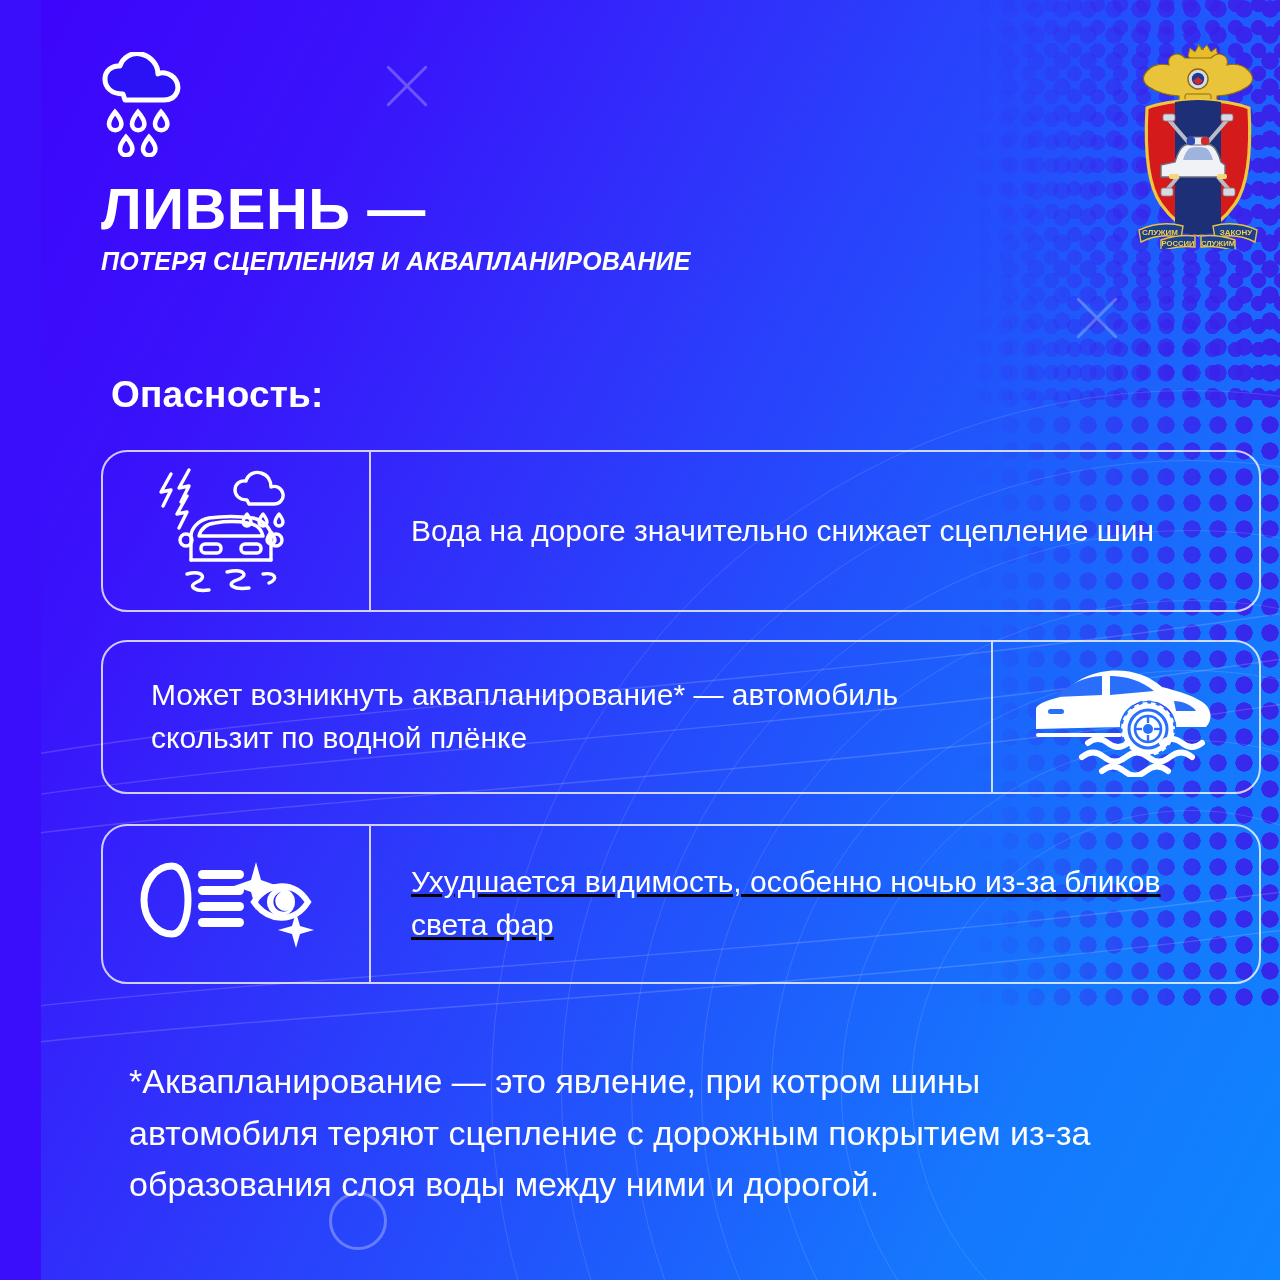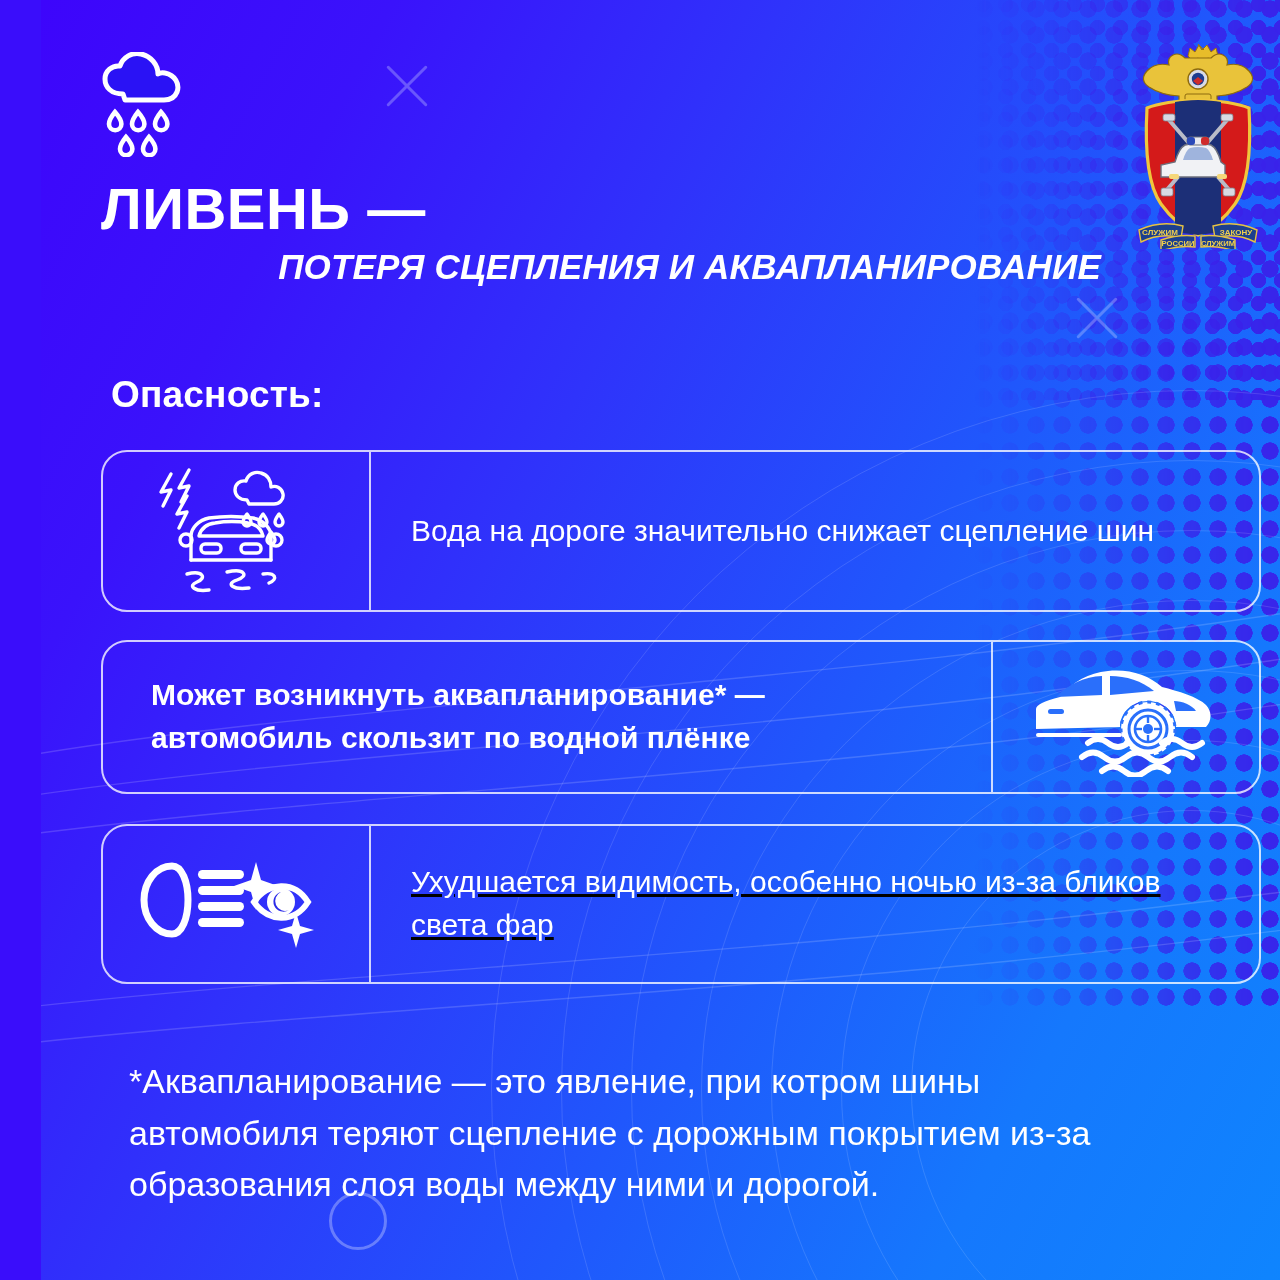--- a/index.html
+++ b/index.html
@@ -70,22 +70,22 @@
 
   
   .header{ position:absolute; left:60px; top:52px; width:1000px; }
   .rain-icon{ width:92px; height:105px; display:block; margin-bottom:22px; }
   .title{
     font-size:58px; font-weight:bold; color:#ffffff;
     letter-spacing:.5px; line-height:1.02; white-space:nowrap;
   }
   .subtitle{
     margin-top:9px;
-    font-size:35px; font-weight:bold; font-style:italic; color:#ffffff;
-    letter-spacing:.2px; white-space:nowrap;text-align:right;
+    font-size:25px; font-weight:bold; font-style:italic; color:#ffffff;
+    letter-spacing:.2px; white-space:nowrap;
   }
 
   .emblem{ position:absolute; right:48px; top:34px; width:150px; height:215px; }
 
   
   .section-title{
     position:absolute; left:70px; top:374px;
     font-size:37px; font-weight:bold; color:#fff; letter-spacing:.2px;
   }
 
@@ -107,21 +107,21 @@
   #card1 .card-icon{ border-right:2px solid rgba(255,255,255,.78); }
   #card3 .card-icon{ border-right:2px solid rgba(255,255,255,.78); }
   #card2 .card-icon{ border-left:2px solid rgba(255,255,255,.78); width:268px; flex:0 0 268px; }
 
   .card-text{
     flex:1 1 auto;
     display:flex; align-items:center;
     padding:12px 40px;
     font-size:30px; line-height:1.42; color:#ffffff;
   }
-  #card2 .card-text{ padding-left:48px;font-weight:bold; }
+  #card2 .card-text{ padding-left:48px; }
 
   
   .footnote{
     position:absolute; left:88px; top:1056px; width:1010px;
     font-size:34px; line-height:1.52; color:#ffffff;
   }
 </style>
 </head>
 <body>
 

